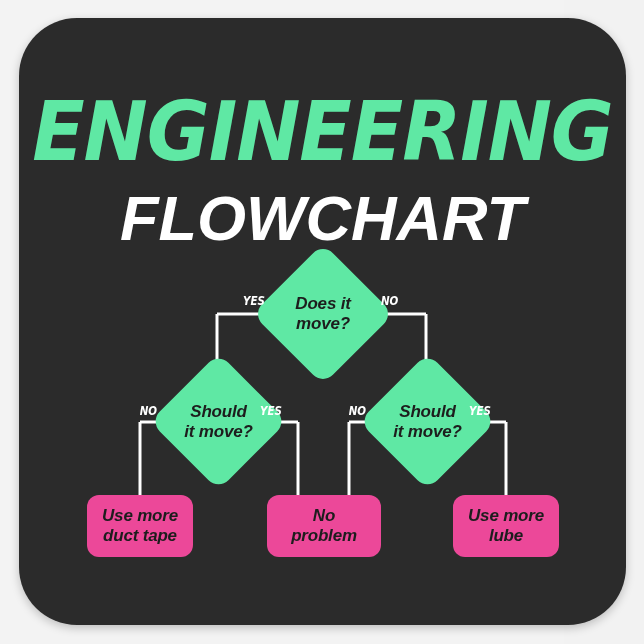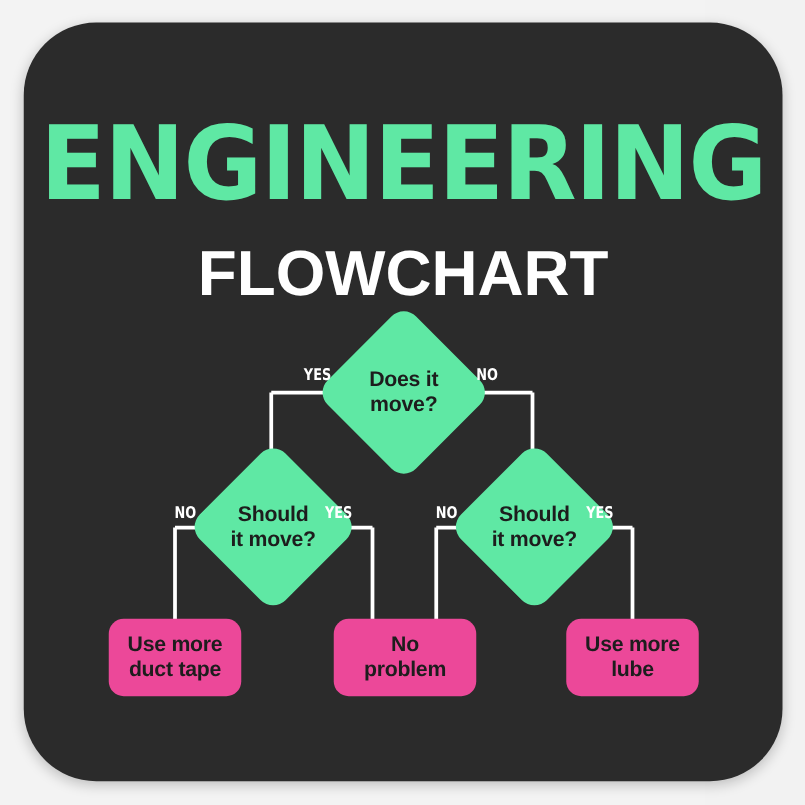--- a/index.html
+++ b/index.html
@@ -11,20 +11,21 @@
     overflow: hidden;
     background: #f2f2f2;
   }
 
   #stage {
     position: relative;
     width: 564px;
     height: 644px;
     background: #f3f3f3;
     font-family: "Liberation Sans", "DejaVu Sans", sans-serif;
+    font-style: italic;
   }
 
   
   #sticker {
     position: absolute;
     left: 19px;
     top: 18px;
     width: 607px;
     height: 607px;
     background: #2b2b2b;
@@ -53,21 +54,21 @@
 
   #subtitle {
     position: absolute;
     left: 0;
     top: 175px;
     width: 607px;
     text-align: center;
     color: #ffffff;
     font-family: "Liberation Sans", "DejaVu Sans", sans-serif;
     font-weight: bold;
-    font-size: 51px;
+    font-size: 63px;
     line-height: 51px;
     letter-spacing: 0px;
     white-space: nowrap;
   }
 
   
   #chart {
     position: absolute;
     left: 0;
     top: 0;

